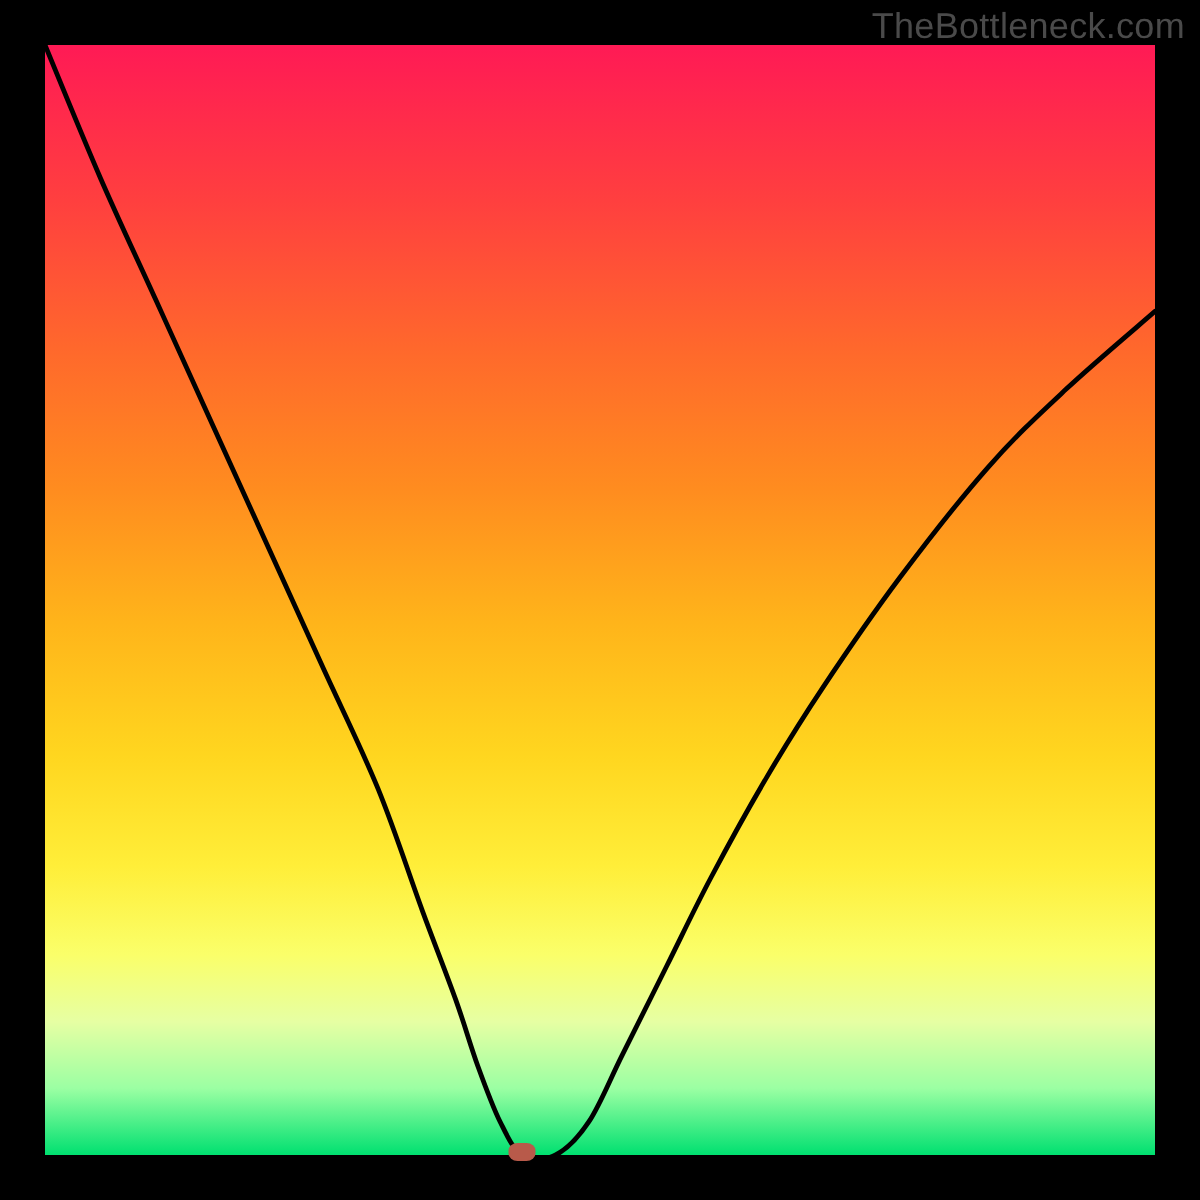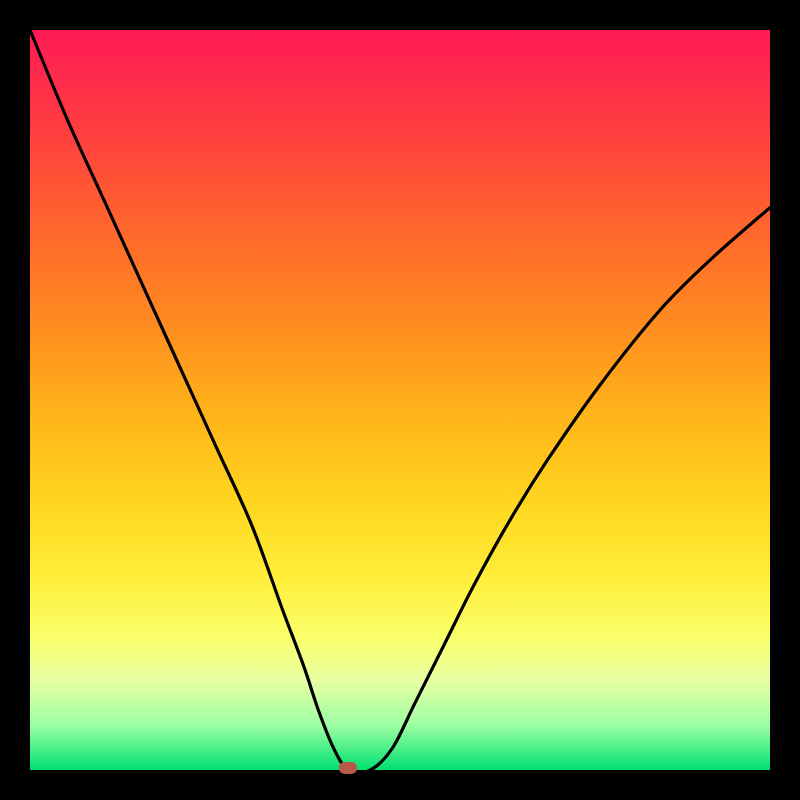--- a/index.html
+++ b/index.html
@@ -59,19 +59,20 @@
     left: 0;
     top: 0;
     width: 740px;
     height: 740px;
   }
 </style>
 </head>
 <body>
 
 <div class="frame">
+  <div class="watermark">TheBottleneck.com</div>
   <div class="plot-area">
     <svg class="curve" viewBox="0 0 740 740" preserveAspectRatio="none">
       <path id="curve-path" fill="none" stroke="#000" stroke-width="3.2" stroke-linejoin="round" stroke-linecap="round" d="M 0,0 C 6.166666666666667,14.799999999999992 24.666666666666664,60.433333333333294 37,88.79999999999995 C 49.333333333333336,117.16666666666661 61.666666666666664,143.0666666666666 74,170.19999999999993 C 86.33333333333333,197.33333333333326 98.66666666666667,224.46666666666664 111,251.59999999999997 C 123.33333333333333,278.7333333333333 135.66666666666666,305.8666666666666 148,332.99999999999994 C 160.33333333333334,360.13333333333327 172.66666666666666,387.26666666666665 185,414.4 C 197.33333333333334,441.5333333333333 210.9,468.66666666666663 222,495.79999999999995 C 233.1,522.9333333333333 242.9666666666667,553.7666666666667 251.60000000000002,577.2 C 260.23333333333335,600.6333333333334 267.6333333333333,619.1333333333333 273.8,636.4 C 279.9666666666667,653.6666666666666 283.6666666666667,667.2333333333333 288.6,680.8 C 293.53333333333336,694.3666666666666 298.46666666666664,707.9333333333333 303.4,717.8 C 308.3333333333333,727.6666666666666 312.0333333333333,736.3 318.2,740 C 324.3666666666667,743.7 333.00000000000006,743.7 340.40000000000003,740 C 347.8,736.3 355.2,728.9 362.59999999999997,717.8 C 369.99999999999994,706.6999999999999 376.1666666666667,690.6666666666666 384.8,673.4 C 393.43333333333334,656.1333333333333 404.53333333333336,633.9333333333334 414.40000000000003,614.2 C 424.2666666666667,594.4666666666667 432.9,575.9666666666667 444,555 C 455.1,534.0333333333333 468.6666666666667,509.3666666666667 481,488.4 C 493.3333333333333,467.4333333333333 503.2,451.4 518,429.2 C 532.8,407 551.3000000000001,379.8666666666667 569.8000000000001,355.2 C 588.3000000000001,330.5333333333333 610.5,302.16666666666663 629,281.2 C 647.5,260.23333333333335 662.3000000000001,246.66666666666669 680.8000000000001,229.40000000000003 C 699.3000000000001,212.13333333333338 730.1333333333333,186.23333333333335 740,177.60000000000002"></path>
     </svg>
     <div id="marker" class="marker" style="left: 309.2px; top: 732px;"></div>
   </div>
 </div>
 
 </body></html>

